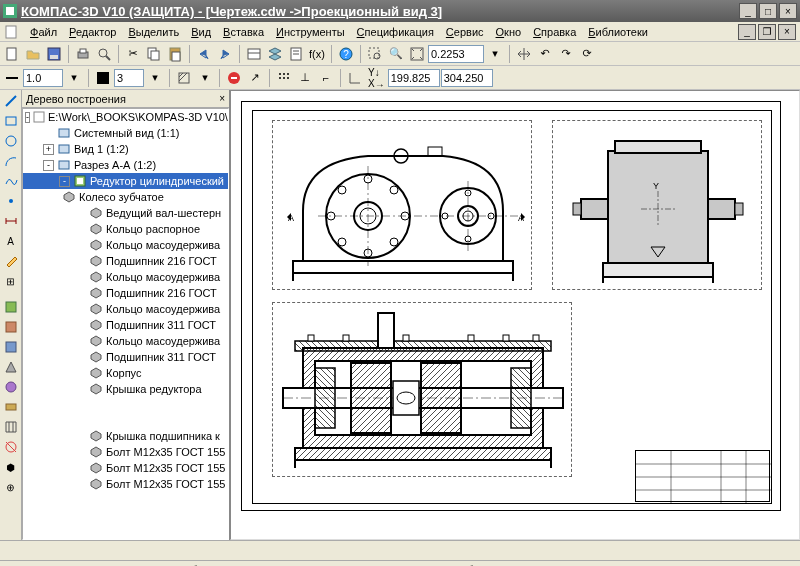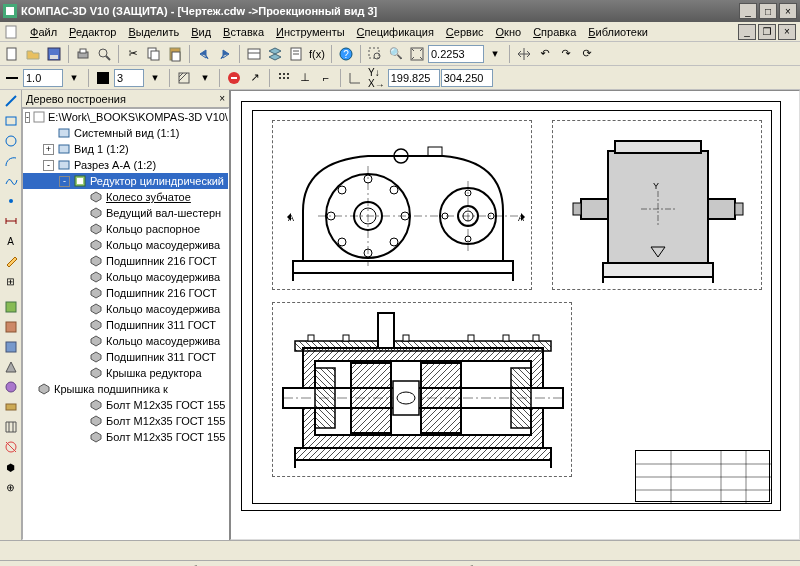--- a/index.html
+++ b/index.html
@@ -1,19 +1,19 @@
 <!DOCTYPE html>
 <html><head>
 <meta charset="utf-8">
 <style>
 * { box-sizing: border-box; margin: 0; padding: 0; }
 body { font-family: Tahoma, Arial, sans-serif; font-size: 11px; background: #ece9d8; width: 800px; height: 566px; overflow: hidden; color: #000; }
 .titlebar { height: 22px; background: linear-gradient(#7b7b7b,#5a5a5a); display: flex; align-items: center; padding: 0 3px; color: #fff; }
 .titlebar .icon { width: 14px; height: 14px; margin-right: 4px; }
-.titlebar .title { flex: 1; font-weight: bold; font-size: 11px; }
+.titlebar .title { flex: 1; font-weight: bold; font-size: 13px; text-decoration: underline; }
 .winbtn { width: 18px; height: 16px; background: #d4d0c8; border: 1px solid #555; margin-left: 2px; display: flex; align-items: center; justify-content: center; font-size: 10px; color: #000; }
 .menubar { height: 20px; background: #ece9d8; display: flex; align-items: center; padding: 0 4px; border-bottom: 1px solid #c0c0c0; }
 .menubar .mdi-icon { width: 14px; height: 14px; margin-right: 6px; }
 .menuitem { padding: 2px 6px; cursor: default; }
 .menuitem span { text-decoration: underline; }
 .mdibtns { margin-left: auto; display: flex; }
 .toolbar { height: 24px; background: #ece9d8; display: flex; align-items: center; padding: 0 2px; border-bottom: 1px solid #c0c0c0; gap: 1px; }
 .tbtn { width: 20px; height: 20px; border: 1px solid transparent; display: flex; align-items: center; justify-content: center; font-size: 11px; }
 .tsep { width: 1px; height: 18px; background: #aaa; margin: 0 3px; }
 .tinput { height: 18px; font-size: 11px; border: 1px solid #7f9db9; padding: 0 2px; background: #fff; }
@@ -383,21 +383,21 @@
           <div class="treerow selected" style="padding-left: 36px;">
             <span class="exp">-</span>
             <span class="ticon">
               <svg width="12" height="12">
                 <rect x="1" y="1" width="10" height="10" fill="#9c7" stroke="#363"></rect>
                 <rect x="3" y="3" width="6" height="6" fill="#fff"></rect>
               </svg>
             </span>
             <span>Редуктор цилиндрический</span>
           </div>
-          <div class="treerow" style="padding-left: 52px; text-decoration: underline;">
+          <div class="treerow" style="padding-left: 25px;">
             <span style="width:14px;display:inline-block"></span>
             <span class="ticon">
               <svg width="12" height="12">
                 <path d="M6 1l5 3v4l-5 3-5-3V4z" fill="#bbb" stroke="#555"></path>
               </svg>
             </span>
             <span>Колесо зубчатое</span>
           </div>
           <div class="treerow" style="padding-left: 52px;">
             <span style="width:14px;display:inline-block"></span>
@@ -482,30 +482,39 @@
           </div>
           <div class="treerow" style="padding-left: 52px;">
             <span style="width:14px;display:inline-block"></span>
             <span class="ticon">
               <svg width="12" height="12">
                 <path d="M6 1l5 3v4l-5 3-5-3V4z" fill="#bbb" stroke="#555"></path>
               </svg>
             </span>
             <span>Подшипник 311 ГОСТ</span>
           </div>
+          <div class="treerow" style="padding-left: 52px;">
+            <span style="width:14px;display:inline-block"></span>
+            <span class="ticon">
+              <svg width="12" height="12">
+                <path d="M6 1l5 3v4l-5 3-5-3V4z" fill="#bbb" stroke="#555"></path>
+              </svg>
+            </span>
+            <span>Корпус</span>
+          </div>
           <div class="treerow" style="padding-left: 52px; text-align: right;">
             <span style="width:14px;display:inline-block"></span>
             <span class="ticon">
               <svg width="12" height="12">
                 <path d="M6 1l5 3v4l-5 3-5-3V4z" fill="#bbb" stroke="#555"></path>
               </svg>
             </span>
             <span>Крышка редуктора</span>
           </div>
-          <div class="treerow" style="">
+          <div class="treerow" style="padding-left: 52px; margin-top: 31px;">
             <span style="width:14px;display:inline-block"></span>
             <span class="ticon">
               <svg width="12" height="12">
                 <path d="M6 1l5 3v4l-5 3-5-3V4z" fill="#bbb" stroke="#555"></path>
               </svg>
             </span>
             <span>Крышка подшипника к</span>
           </div>
           <div class="treerow" style="padding-left: 52px;">
             <span style="width:14px;display:inline-block"></span>

